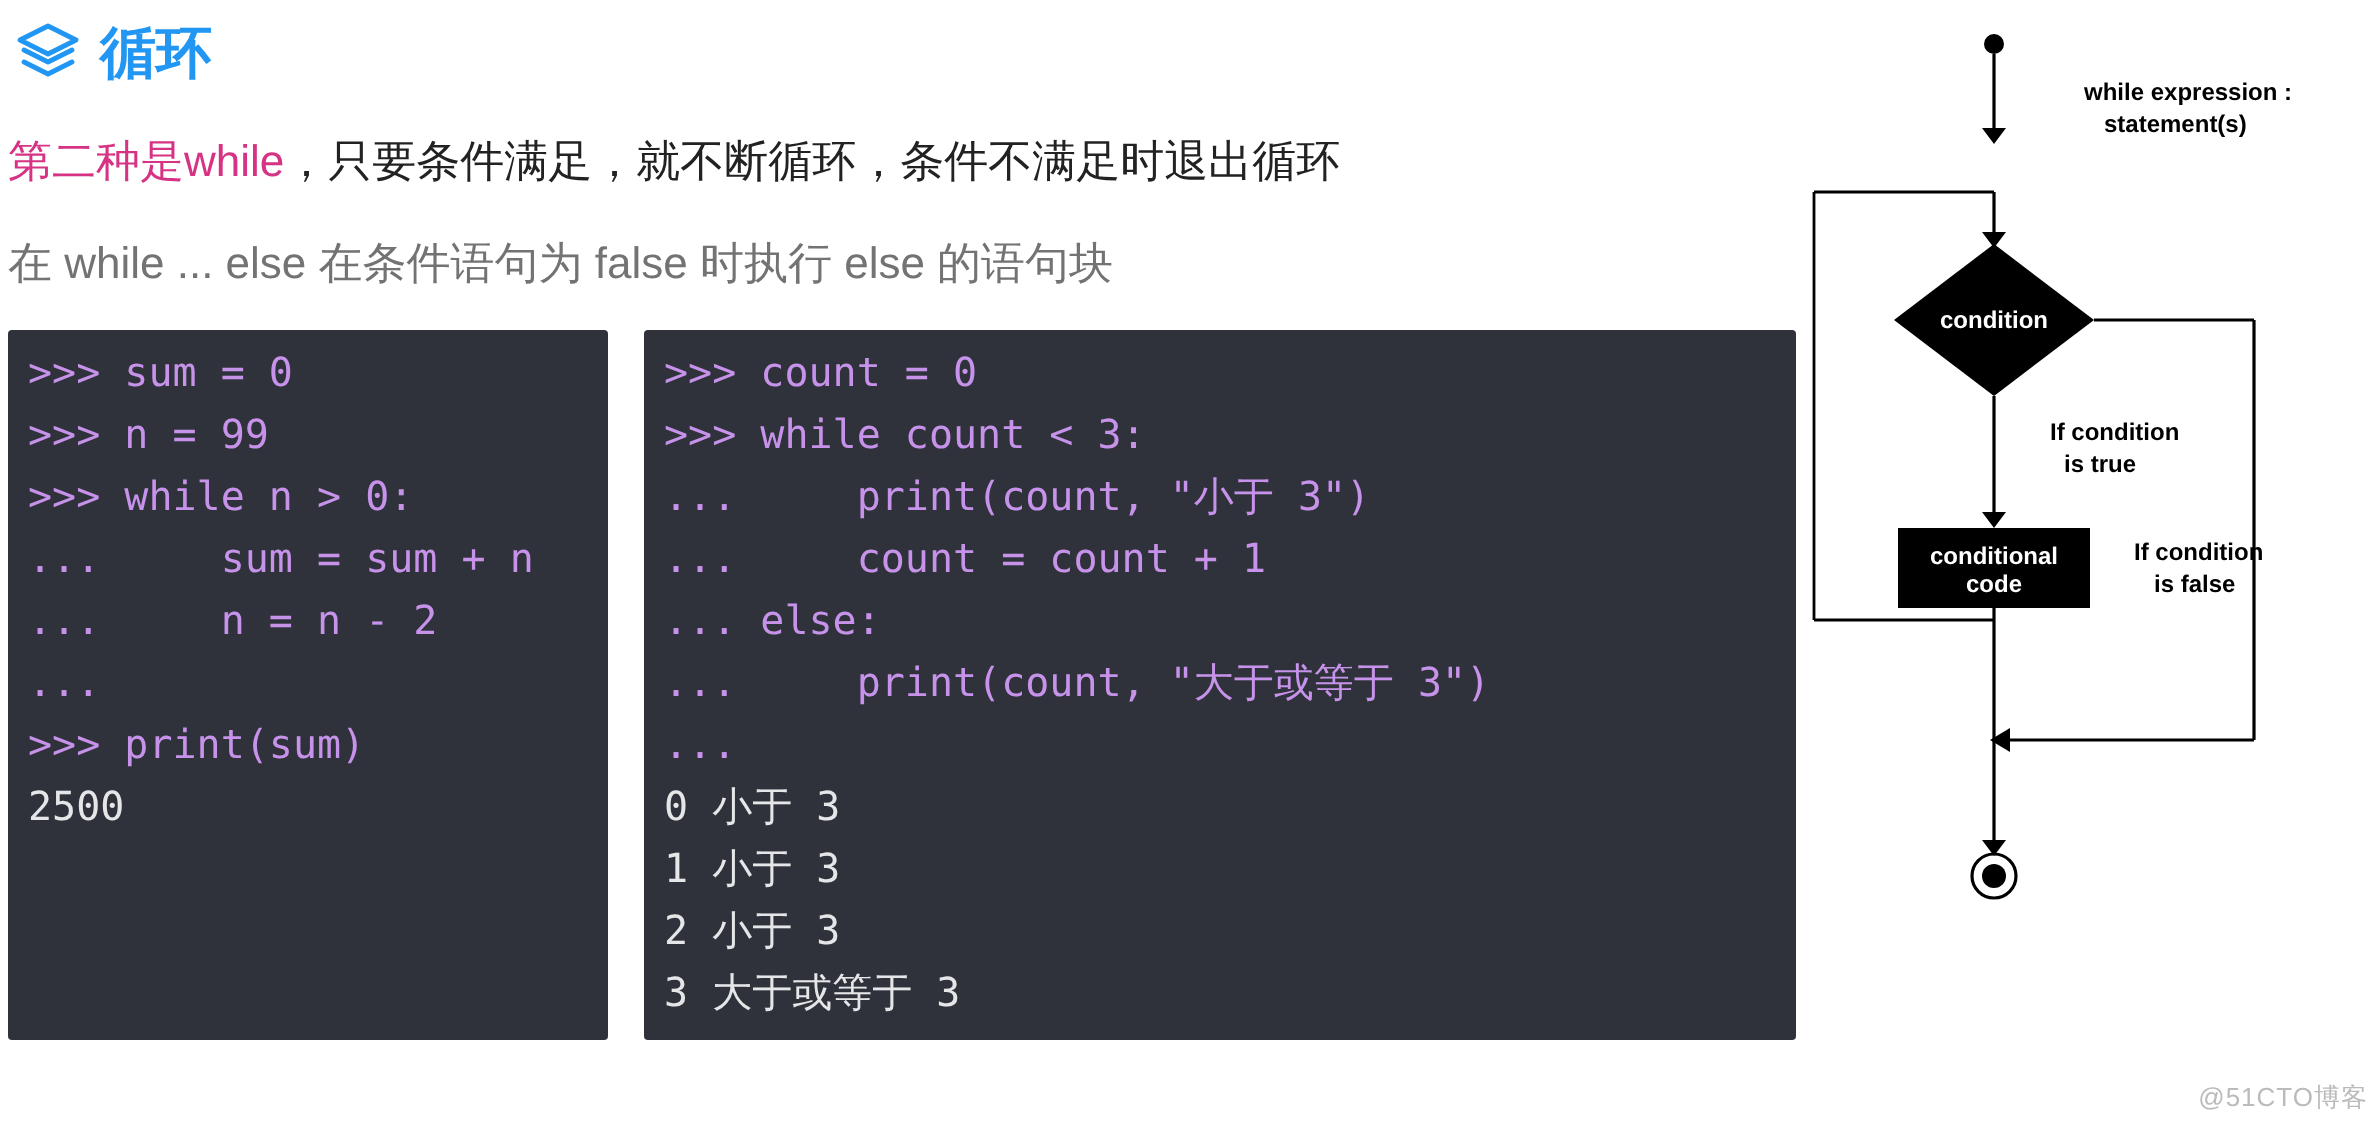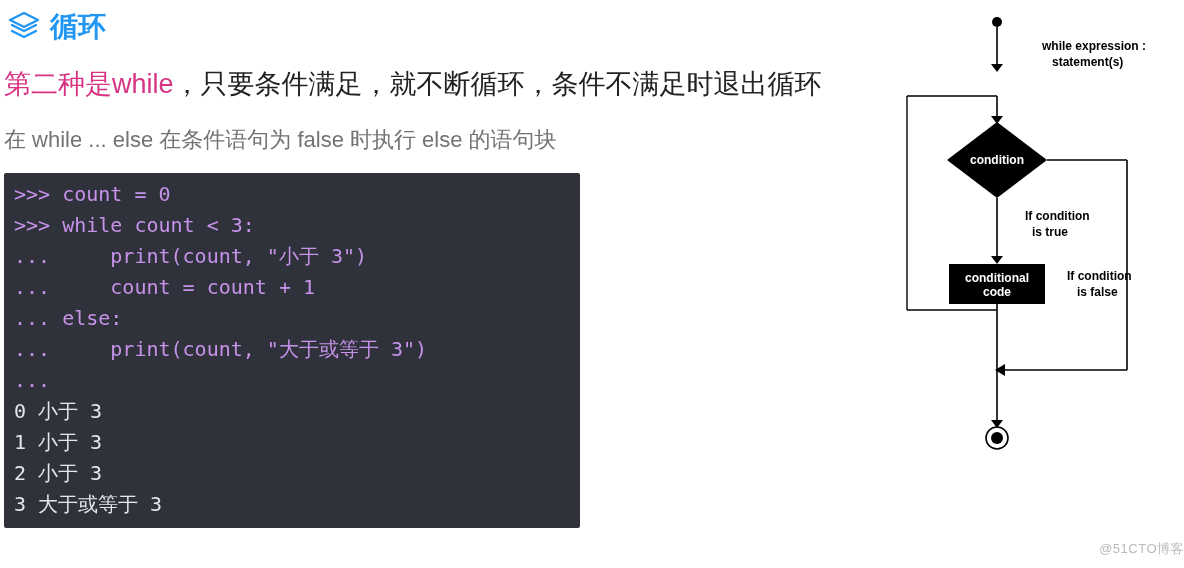--- a/index.html
+++ b/index.html
@@ -21,21 +21,21 @@
     width: 32px; height: 32px;
     display: inline-flex; align-items: center; justify-content: center;
   }
   .logo-icon svg { display: block; }
   .title {
     color: #2196F3;
     font-size: 28px;
     font-weight: 700;
   }
   .desc {
-    font-size: 27px;
+    font-size: 22px;
     color: #222;
     margin: 18px 0 0 4px;
     line-height: 1.5;
   }
   .desc .pink { color: #d63384; }
   .subdesc {
     font-size: 22px;
     color: #737373;
     margin: 20px 0 0 4px;
   }
@@ -96,20 +96,28 @@
   <span class="title">循环</span>
 </div>
 
 <p class="desc">
   <span class="pink">第二种是</span><span class="pink">while</span><span>，只要条件满足，就不断循环，条件不满足时退出循环</span>
 </p>
 
 <p class="subdesc">在 while ... else 在条件语句为 false 时执行 else 的语句块</p>
 
 <div class="codes">
+  <div class="codebox left"><span class="codeline">&gt;&gt;&gt; sum = 0</span>
+<span class="codeline">&gt;&gt;&gt; n = 99</span>
+<span class="codeline">&gt;&gt;&gt; while n &gt; 0:</span>
+<span class="codeline">...     sum = sum + n</span>
+<span class="codeline">...     n = n - 2</span>
+<span class="codeline">...</span>
+<span class="codeline">&gt;&gt;&gt; print(sum)</span>
+<span class="output">2500</span></div>
 
   <div class="codebox right"><span class="codeline">&gt;&gt;&gt; count = 0</span>
 <span class="codeline">&gt;&gt;&gt; while count &lt; 3:</span>
 <span class="codeline">...     print(count, "小于 3")</span>
 <span class="codeline">...     count = count + 1</span>
 <span class="codeline">... else:</span>
 <span class="codeline">...     print(count, "大于或等于 3")</span>
 <span class="codeline">...</span>
 <span class="output">0 小于 3</span>
 <span class="output">1 小于 3</span>

